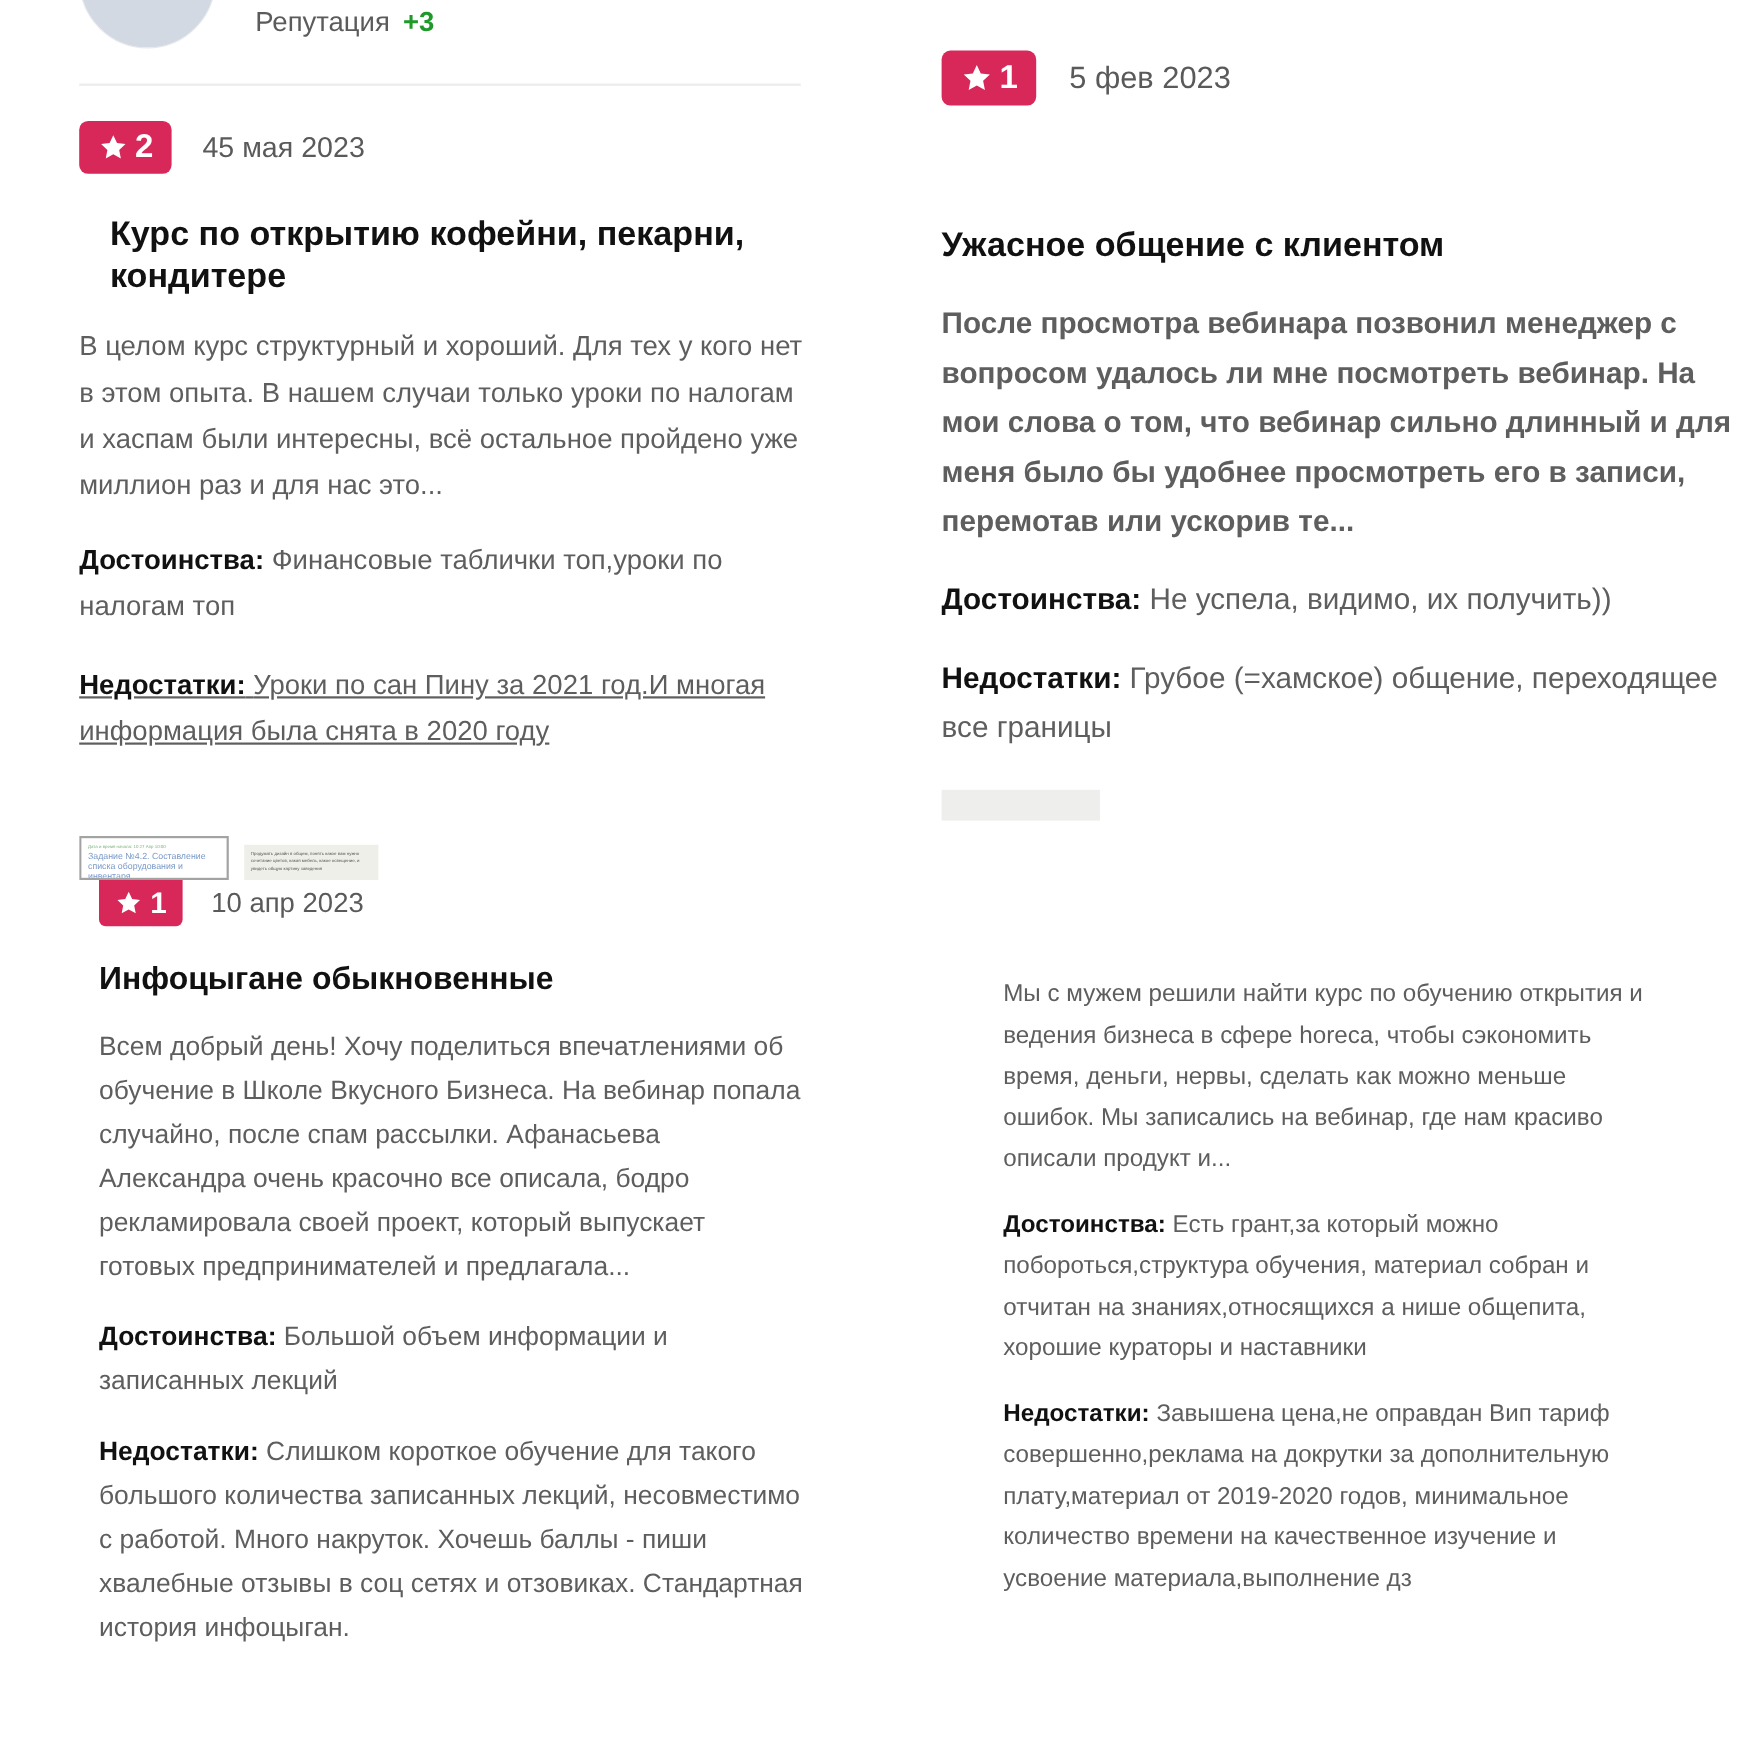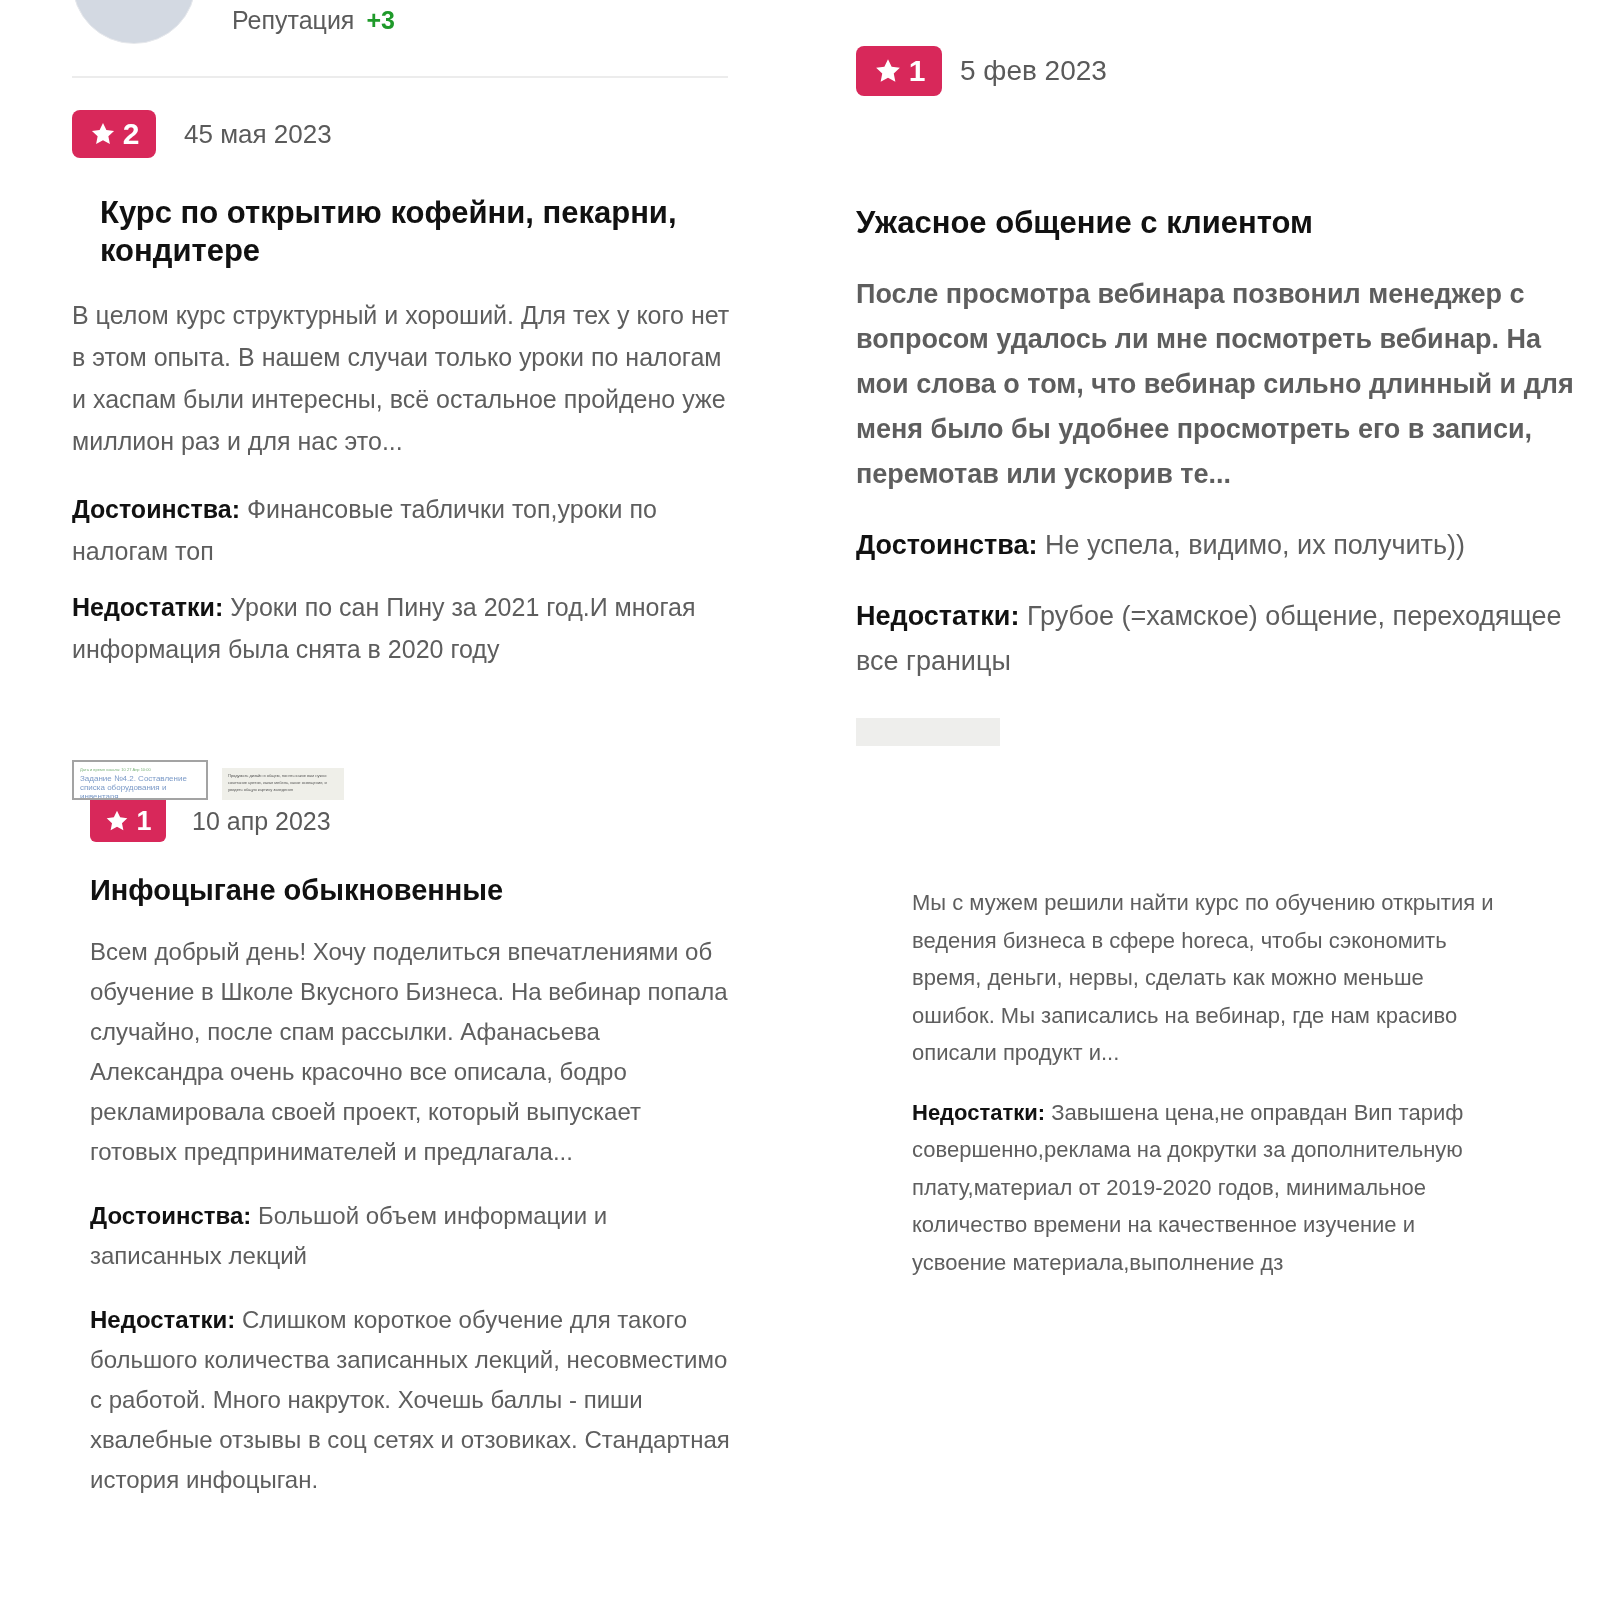--- a/index.html
+++ b/index.html
@@ -43,26 +43,26 @@
     .pros, .cons { color: #5e5e5e; }
     .label { color: #111111; font-weight: bold; }
 
     
     #r1 { left: 72px; top: 110px; width: 660px; }
     #r1 .rating-badge { width: 84px; height: 48px; font-size: 30px; }
     #r1 .review-date { font-size: 26px; margin-left: 28px; }
     #r1 .review-title { font-size: 31px; line-height: 38px; margin-top: 36px; margin-left: 28px; }
     #r1 .review-body { font-size: 25px; line-height: 42px; margin-top: 24px; }
     #r1 .pros { font-size: 25px; line-height: 42px; margin-top: 26px; }
-    #r1 .cons { font-size: 25px; line-height: 42px; margin-top: 14px; }
+    #r1 .cons { font-size: 25px; line-height: 42px; margin-top: 30px; text-decoration: underline; }
 
     
     #r2 { left: 856px; top: 46px; width: 720px; }
     #r2 .rating-badge { width: 86px; height: 50px; font-size: 30px; }
-    #r2 .review-date { font-size: 28px; margin-left: 18px; }
+    #r2 .review-date { font-size: 28px; margin-left: 30px; }
     #r2 .review-title { font-size: 31px; line-height: 38px; margin-top: 108px; }
     #r2 .review-body { font-size: 27px; line-height: 45px; margin-top: 30px; font-weight: bold; }
     #r2 .pros { font-size: 27px; line-height: 45px; margin-top: 26px; white-space: nowrap; }
     #r2 .cons { font-size: 27px; line-height: 45px; margin-top: 26px; }
     #r2 .gray-thumb {
       margin-top: 34px; width: 144px; height: 28px; background: #eeeeec;
     }
 
     
     #thumbs3 { position: absolute; left: 72px; top: 760px; height: 40px; width: 300px; overflow: hidden; }
@@ -173,19 +173,23 @@
       <span>Большой объем информации и записанных лекций</span>
     </div>
     <div class="cons">
       <span class="label">Недостатки:</span>
       <span>Слишком короткое обучение для такого большого количества записанных лекций, несовместимо с работой. Много накруток. Хочешь баллы - пиши хвалебные отзывы в соц сетях и отзовиках. Стандартная история инфоцыган.</span>
     </div>
   </div>
 
   <div class="review" id="r4">
     <div class="review-body">Мы с мужем решили найти курс по обучению открытия и ведения бизнеса в сфере horeca, чтобы сэкономить время, деньги, нервы, сделать как можно меньше ошибок. Мы записались на вебинар, где нам красиво описали продукт и...</div>
+    <div class="pros">
+      <span class="label">Достоинства:</span>
+      <span>Есть грант,за который можно побороться,структура обучения, материал собран и отчитан на знаниях,относящихся а нише общепита, хорошие кураторы и наставники</span>
+    </div>
     <div class="cons">
       <span class="label">Недостатки:</span>
       <span>Завышена цена,не оправдан Вип тариф совершенно,реклама на докрутки за дополнительную плату,материал от 2019-2020 годов, минимальное количество времени на качественное изучение и усвоение материала,выполнение дз</span>
     </div>
   </div>
 
 </div>
 
 </body></html>

